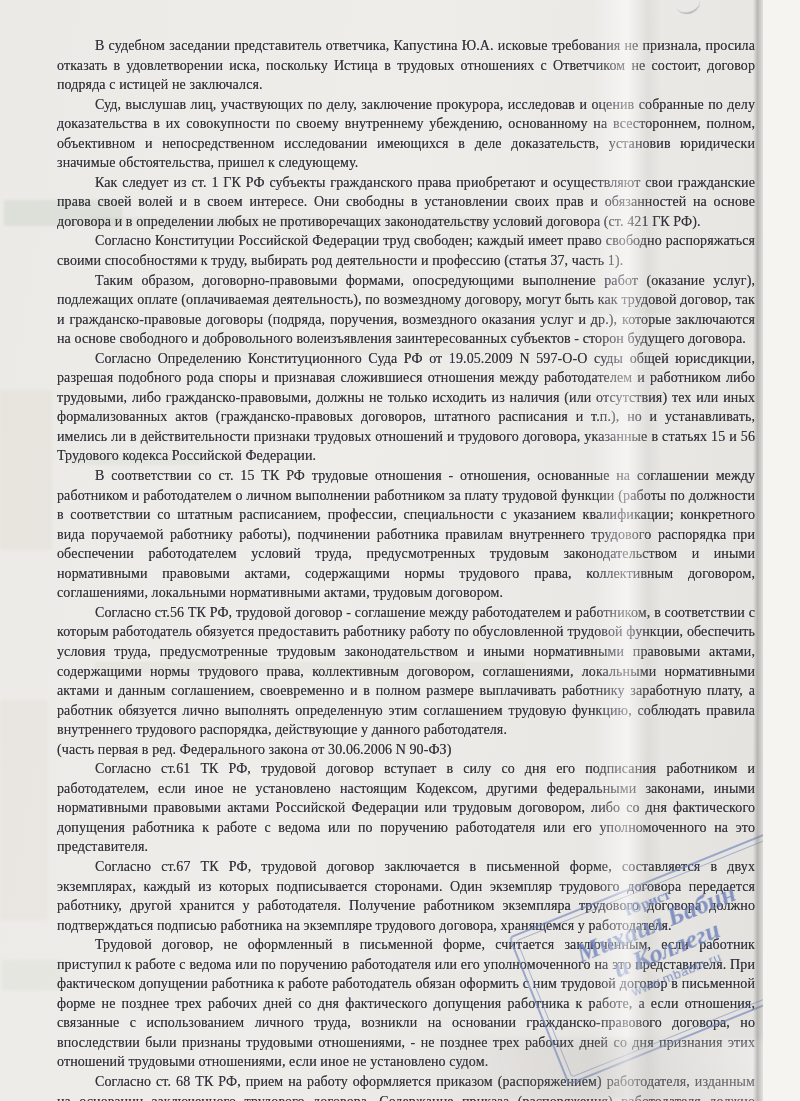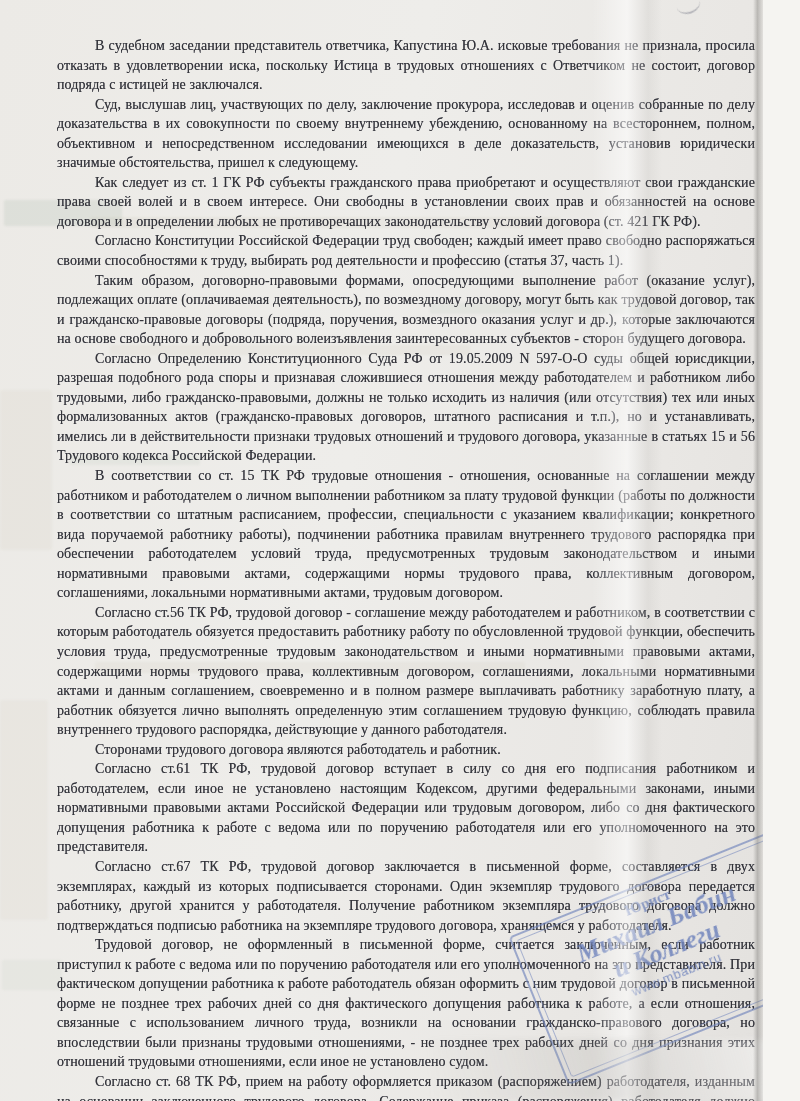--- a/index.html
+++ b/index.html
@@ -81,21 +81,21 @@
 
     <div class="textblock">
       <p class="para">В судебном заседании представитель ответчика, Капустина Ю.А. исковые требования не признала, просила отказать в удовлетворении иска, поскольку Истица в трудовых отношениях с Ответчиком не состоит, договор подряда с истицей не заключался.</p>
       <p class="para">Суд, выслушав лиц, участвующих по делу, заключение прокурора, исследовав и оценив собранные по делу доказательства в их совокупности по своему внутреннему убеждению, основанному на всестороннем, полном, объективном и непосредственном исследовании имеющихся в деле доказательств, установив юридически значимые обстоятельства, пришел к следующему.</p>
       <p class="para">Как следует из ст. 1 ГК РФ субъекты гражданского права приобретают и осуществляют свои гражданские права своей волей и в своем интересе. Они свободны в установлении своих прав и обязанностей на основе договора и в определении любых не противоречащих законодательству условий договора (ст. 421 ГК РФ).</p>
       <p class="para">Согласно Конституции Российской Федерации труд свободен; каждый имеет право свободно распоряжаться своими способностями к труду, выбирать род деятельности и профессию (статья 37, часть 1).</p>
       <p class="para">Таким образом, договорно-правовыми формами, опосредующими выполнение работ (оказание услуг), подлежащих оплате (оплачиваемая деятельность), по возмездному договору, могут быть как трудовой договор, так и гражданско-правовые договоры (подряда, поручения, возмездного оказания услуг и др.), которые заключаются на основе свободного и добровольного волеизъявления заинтересованных субъектов - сторон будущего договора.</p>
       <p class="para">Согласно Определению Конституционного Суда РФ от 19.05.2009 N 597-О-О суды общей юрисдикции, разрешая подобного рода споры и признавая сложившиеся отношения между работодателем и работником либо трудовыми, либо гражданско-правовыми, должны не только исходить из наличия (или отсутствия) тех или иных формализованных актов (гражданско-правовых договоров, штатного расписания и т.п.), но и устанавливать, имелись ли в действительности признаки трудовых отношений и трудового договора, указанные в статьях 15 и 56 Трудового кодекса Российской Федерации.</p>
       <p class="para">В соответствии со ст. 15 ТК РФ трудовые отношения - отношения, основанные на соглашении между работником и работодателем о личном выполнении работником за плату трудовой функции (работы по должности в соответствии со штатным расписанием, профессии, специальности с указанием квалификации; конкретного вида поручаемой работнику работы), подчинении работника правилам внутреннего трудового распорядка при обеспечении работодателем условий труда, предусмотренных трудовым законодательством и иными нормативными правовыми актами, содержащими нормы трудового права, коллективным договором, соглашениями, локальными нормативными актами, трудовым договором.</p>
       <p class="para">Согласно ст.56 ТК РФ, трудовой договор - соглашение между работодателем и работником, в соответствии с которым работодатель обязуется предоставить работнику работу по обусловленной трудовой функции, обеспечить условия труда, предусмотренные трудовым законодательством и иными нормативными правовыми актами, содержащими нормы трудового права, коллективным договором, соглашениями, локальными нормативными актами и данным соглашением, своевременно и в полном размере выплачивать работнику заработную плату, а работник обязуется лично выполнять определенную этим соглашением трудовую функцию, соблюдать правила внутреннего трудового распорядка, действующие у данного работодателя.</p>
-      <p class="para">Сторонами трудового договора являются работодатель и работник.</p>
+      <p class="para noindent">(часть первая в ред. Федерального закона от 30.06.2006 N 90-ФЗ)</p>
       <p class="para">Согласно ст.61 ТК РФ, трудовой договор вступает в силу со дня его подписания работником и работодателем, если иное не установлено настоящим Кодексом, другими федеральными законами, иными нормативными правовыми актами Российской Федерации или трудовым договором, либо со дня фактического допущения работника к работе с ведома или по поручению работодателя или его уполномоченного на это представителя.</p>
       <p class="para">Согласно ст.67 ТК РФ, трудовой договор заключается в письменной форме, составляется в двух экземплярах, каждый из которых подписывается сторонами. Один экземпляр трудового договора передается работнику, другой хранится у работодателя. Получение работником экземпляра трудового договора должно подтверждаться подписью работника на экземпляре трудового договора, хранящемся у работодателя.</p>
       <p class="para">Трудовой договор, не оформленный в письменной форме, считается заключенным, если работник приступил к работе с ведома или по поручению работодателя или его уполномоченного на это представителя. При фактическом допущении работника к работе работодатель обязан оформить с ним трудовой договор в письменной форме не позднее трех рабочих дней со дня фактического допущения работника к работе, а если отношения, связанные с использованием личного труда, возникли на основании гражданско-правового договора, но впоследствии были признаны трудовыми отношениями, - не позднее трех рабочих дней со дня признания этих отношений трудовыми отношениями, если иное не установлено судом.</p>
       <p class="para">Согласно ст. 68 ТК РФ, прием на работу оформляется приказом (распоряжением) работодателя, изданным на основании заключенного трудового договора. Содержание приказа (распоряжения) работодателя должно соответствовать условиям заключенного трудового договора.</p>
 
     </div>
 
     <div class="stamp">
       <div class="stamp-border"></div>
       <div class="stamp-line-small">Юрист</div>

